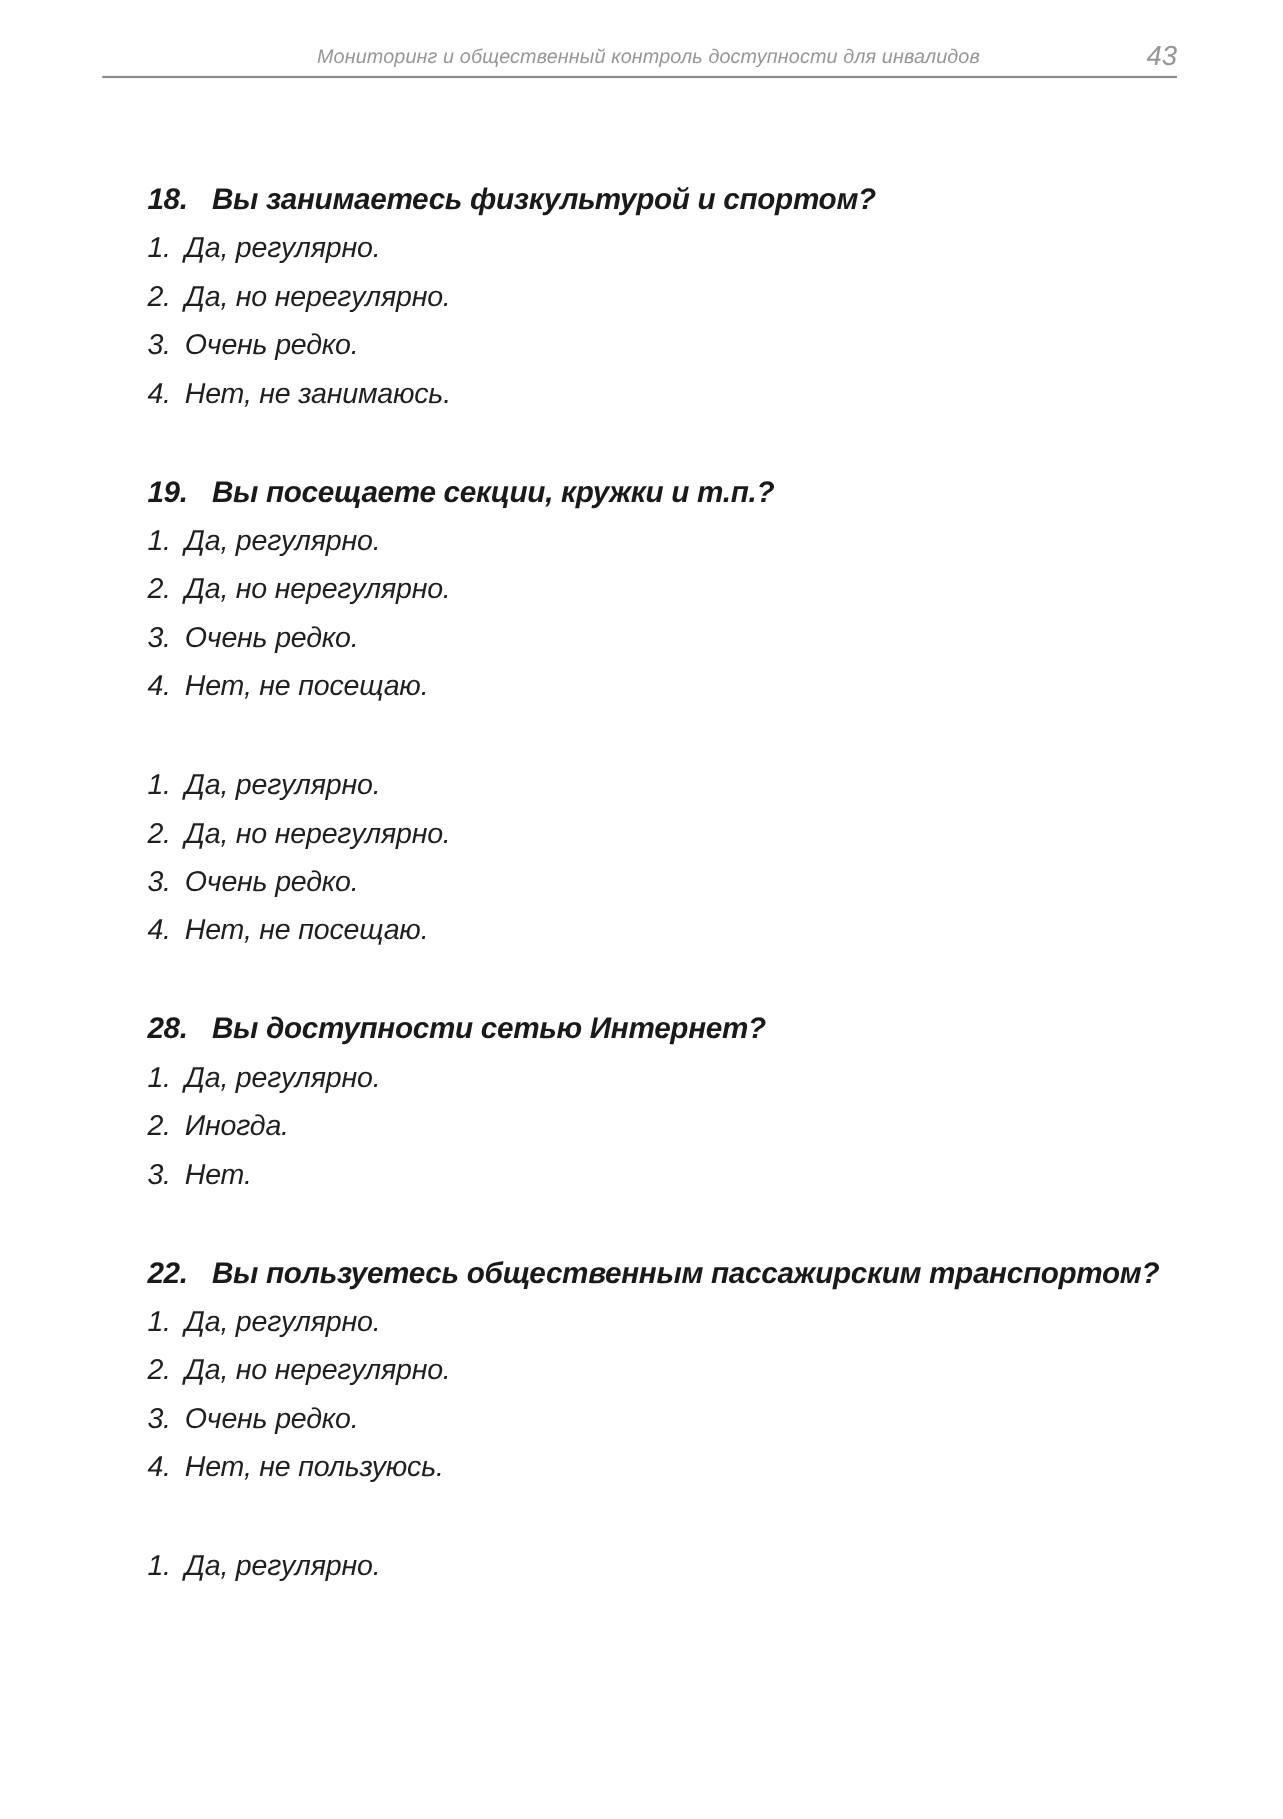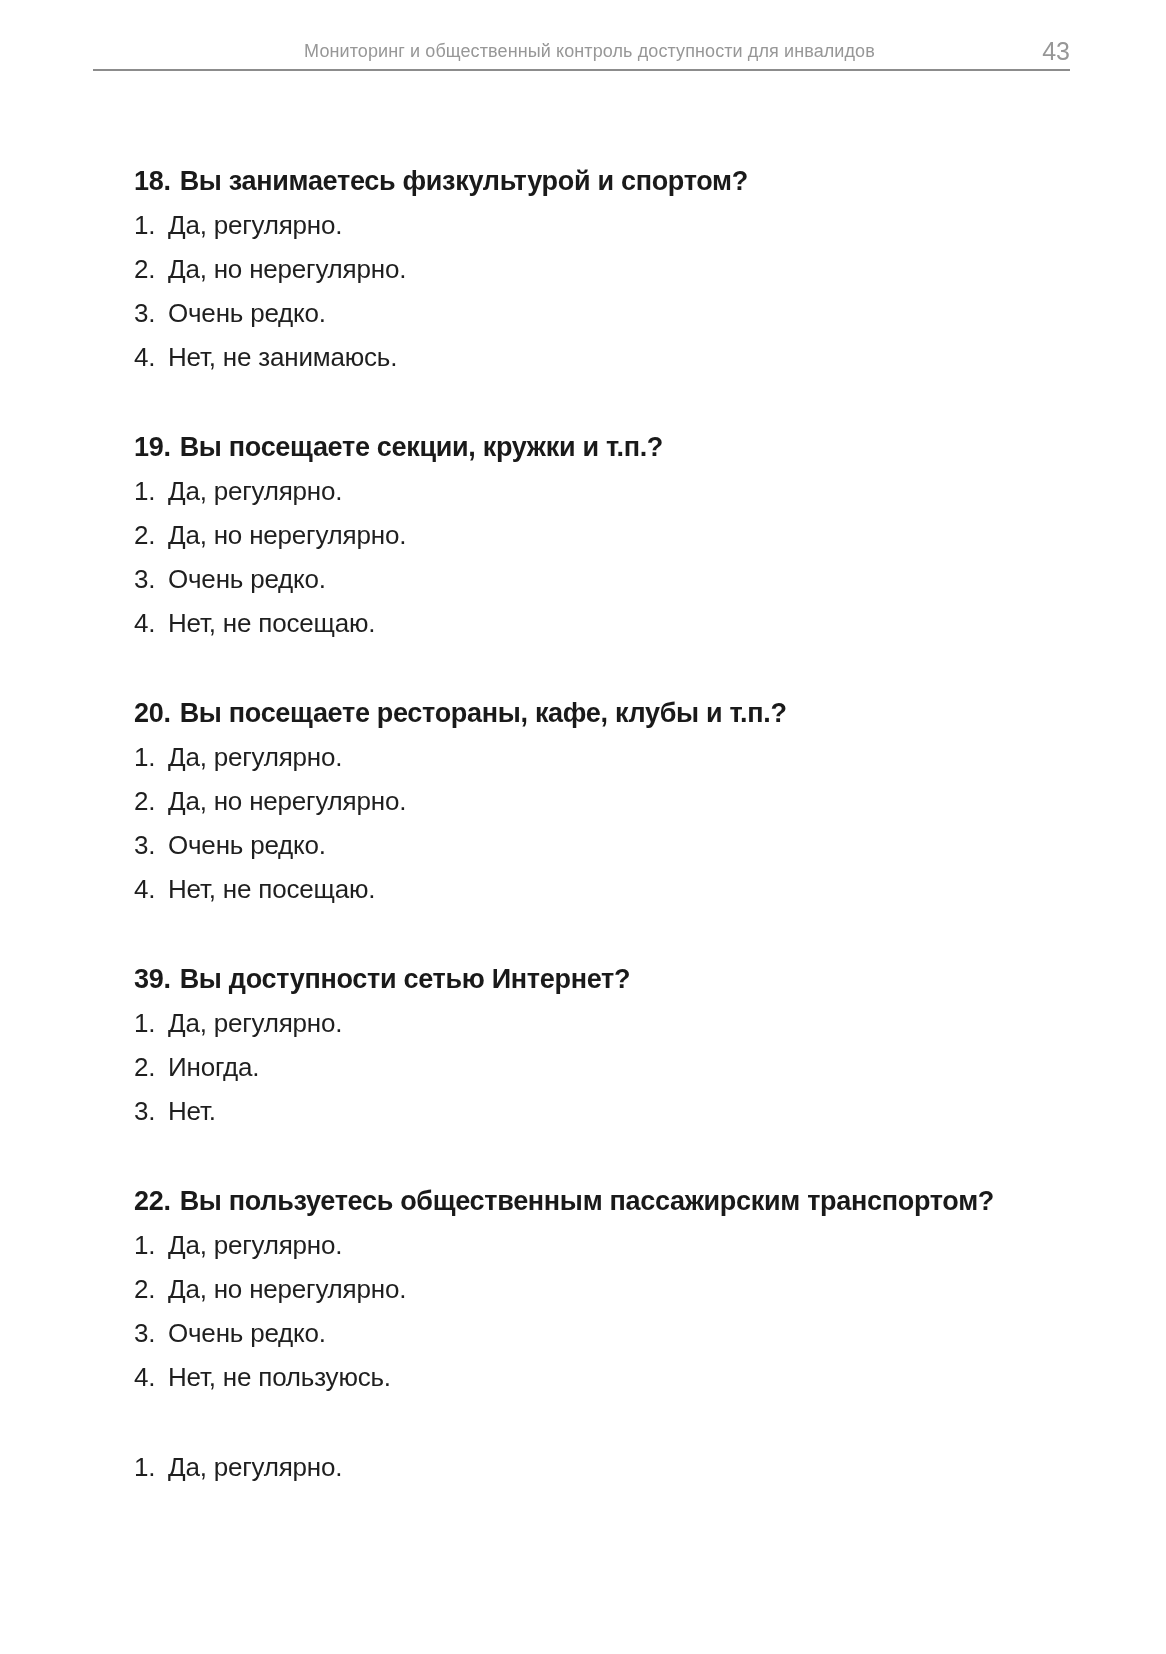--- a/index.html
+++ b/index.html
@@ -13,20 +13,21 @@
   body {
     font-family: "Liberation Sans", "DejaVu Sans", sans-serif;
     background: #ffffff;
   }
   .page {
     position: relative;
     width: 1076px;
     height: 1654px;
     background: var(--page_bg, #fff);
     overflow: hidden;
+    font-style: italic;
   }
   
   .header {
     position: absolute;
     top: 38px;
     left: 93px;
     width: 977px;
     padding-bottom: 6px;
   }
   .header-lines {
@@ -65,21 +66,21 @@
   .question:last-child { margin-bottom: 0; }
   .q-title {
     margin: 0;
     font-size: 27px;
     font-weight: 700;
     line-height: 44px;
     letter-spacing: -0.3px;
     color: var(--title_text, #1a1a1a);
     white-space: nowrap;
   }
-  .q-title .q-num { margin-right: 9px; }
+  .q-title .q-num { margin-right: 22px; }
   .options {
     list-style: none;
     margin: 0;
     padding: 0;
   }
   .option {
     display: flex;
     font-size: 26px;
     line-height: 44px;
     letter-spacing: -0.2px;
@@ -148,21 +149,20 @@
           </li>
 
     <li class="option">
             <span class="opt-num">4.</span>
             <span class="opt-text">Нет, не посещаю.</span>
           </li>
   </ol>
     </section>
 
     <section class="question">
-      <h2 class="q-title"><span class="q-num">20.</span><span class="q-text">Вы посещаете рестораны, кафе, клубы и т.п.?</span></h2>
       <ol class="options">
     <li class="option">
             <span class="opt-num">1.</span>
             <span class="opt-text">Да, регулярно.</span>
           </li>
 
     <li class="option">
             <span class="opt-num">2.</span>
             <span class="opt-text">Да, но нерегулярно.</span>
           </li>
@@ -173,21 +173,21 @@
           </li>
 
     <li class="option">
             <span class="opt-num">4.</span>
             <span class="opt-text">Нет, не посещаю.</span>
           </li>
   </ol>
     </section>
 
     <section class="question">
-      <h2 class="q-title"><span class="q-num">39.</span><span class="q-text">Вы доступности сетью Интернет?</span></h2>
+      <h2 class="q-title"><span class="q-num">28.</span><span class="q-text">Вы доступности сетью Интернет?</span></h2>
       <ol class="options">
     <li class="option">
             <span class="opt-num">1.</span>
             <span class="opt-text">Да, регулярно.</span>
           </li>
 
     <li class="option">
             <span class="opt-num">2.</span>
             <span class="opt-text">Иногда.</span>
           </li>

